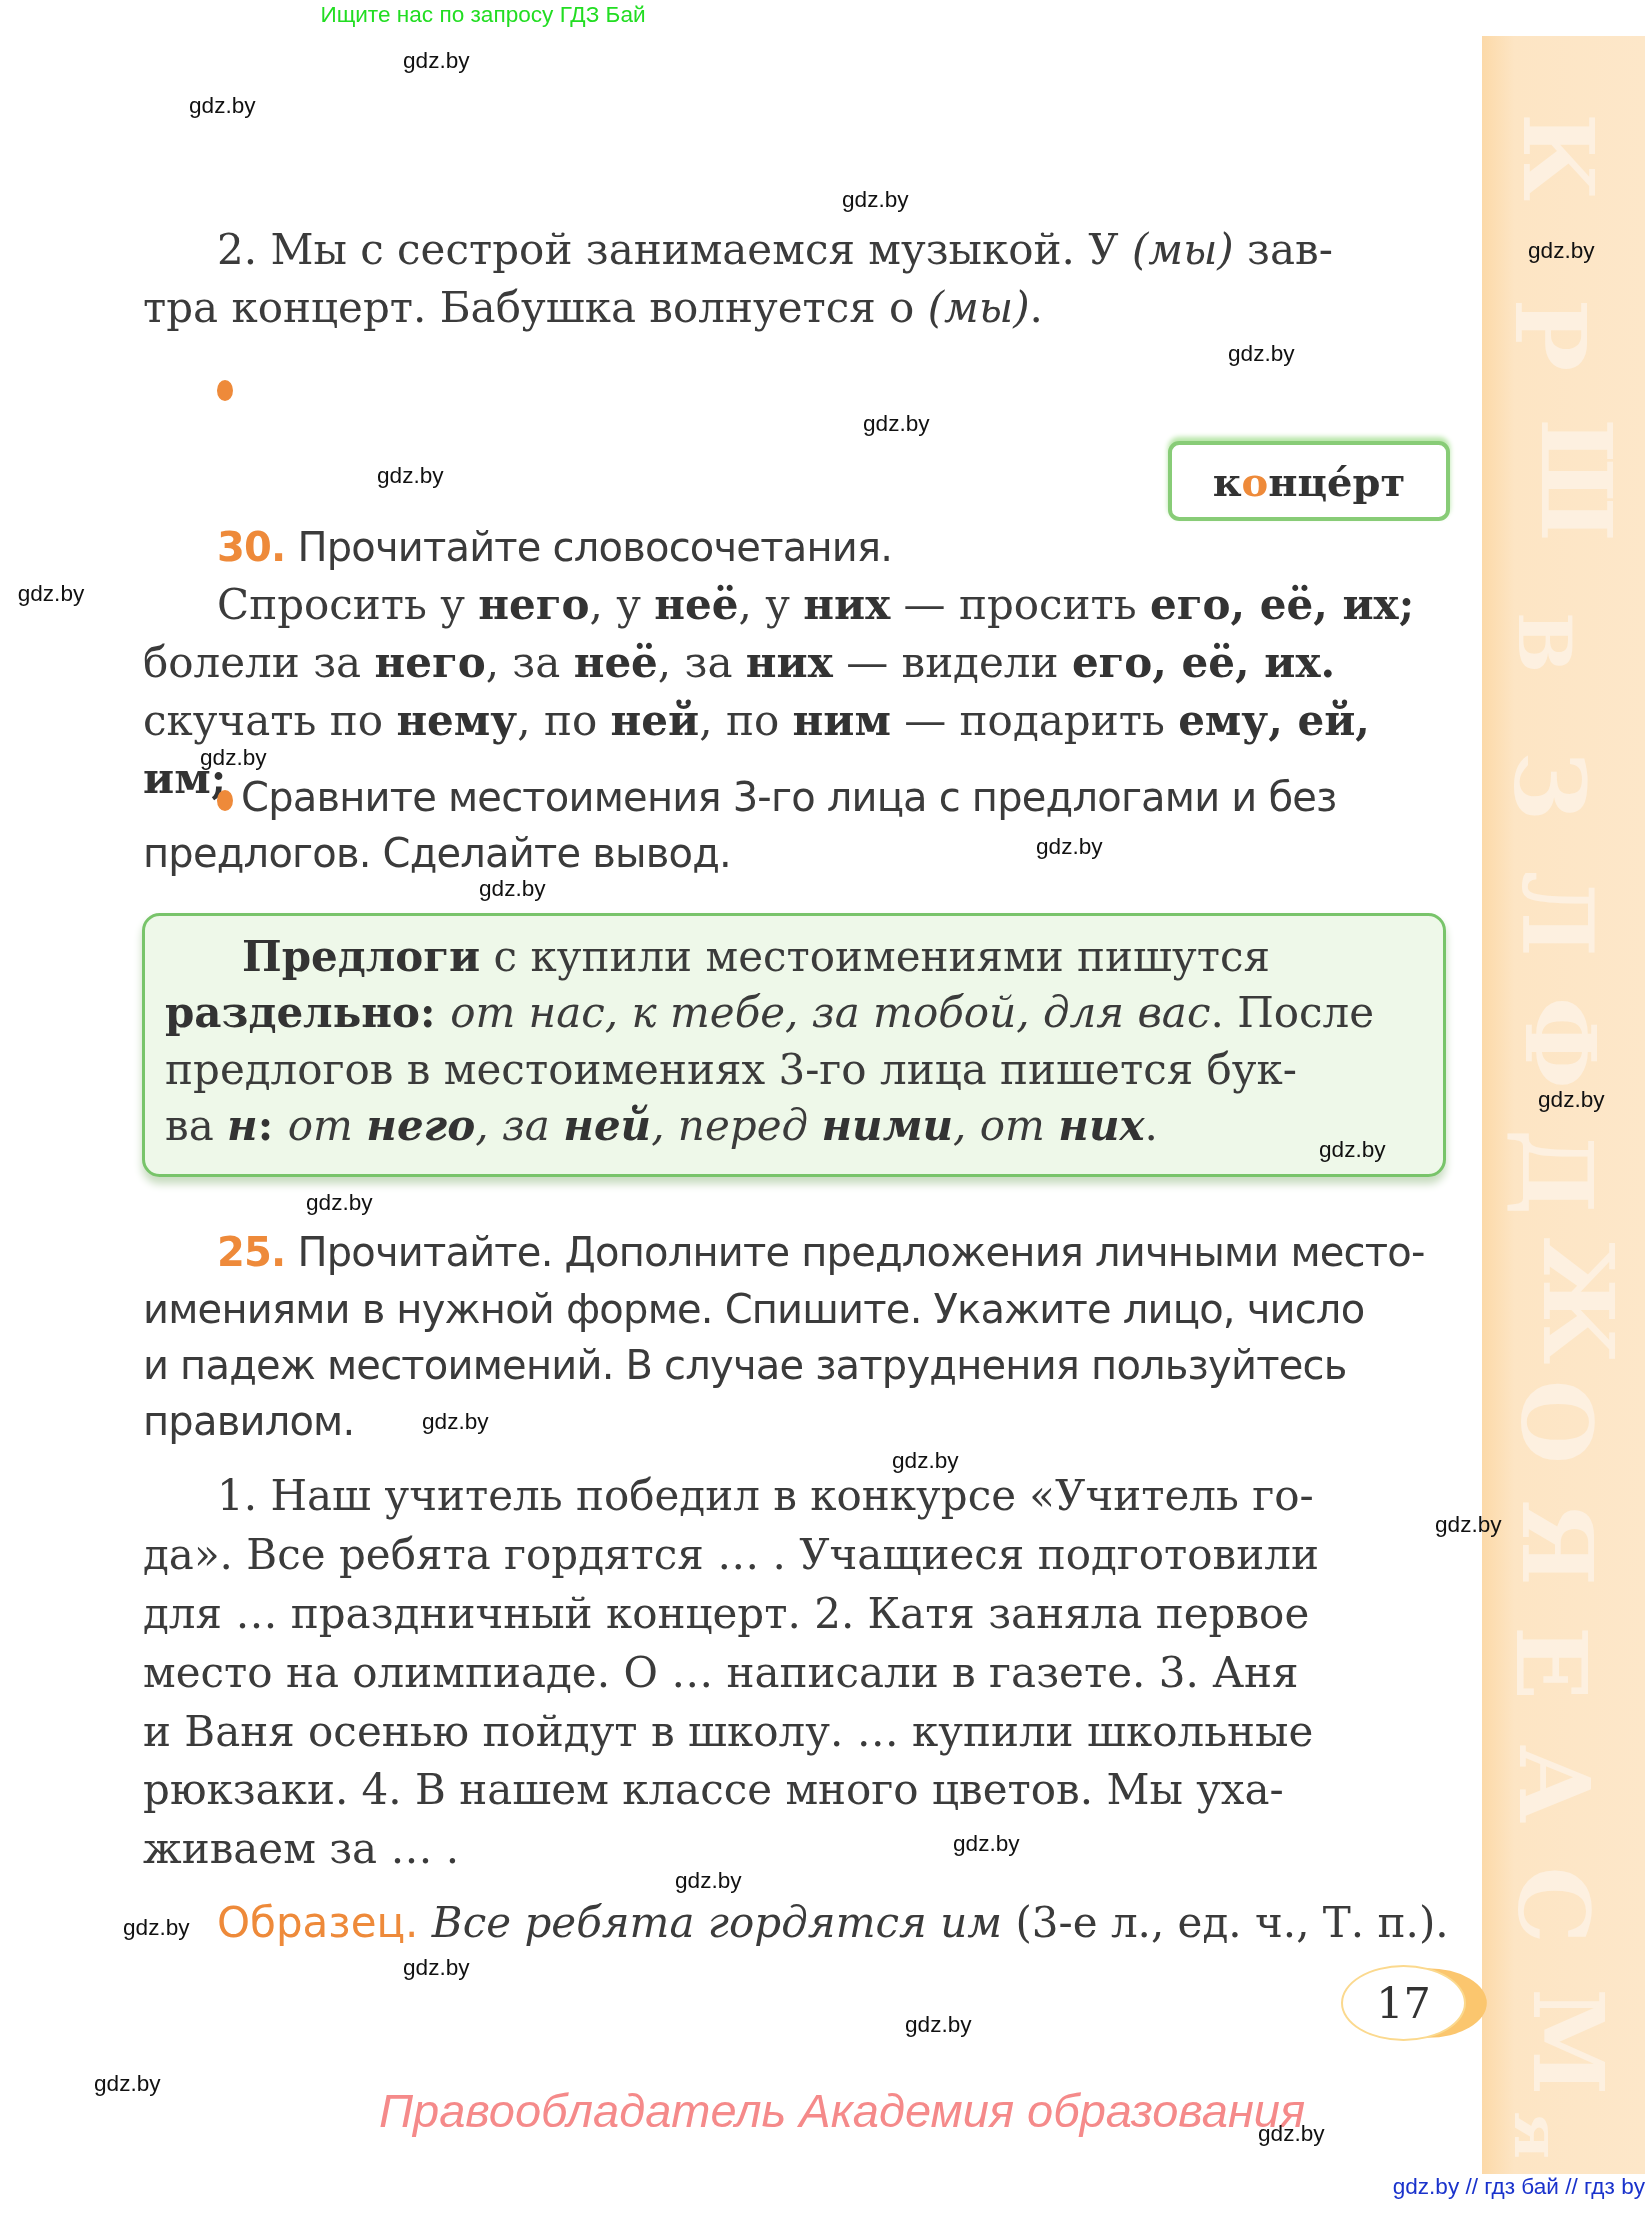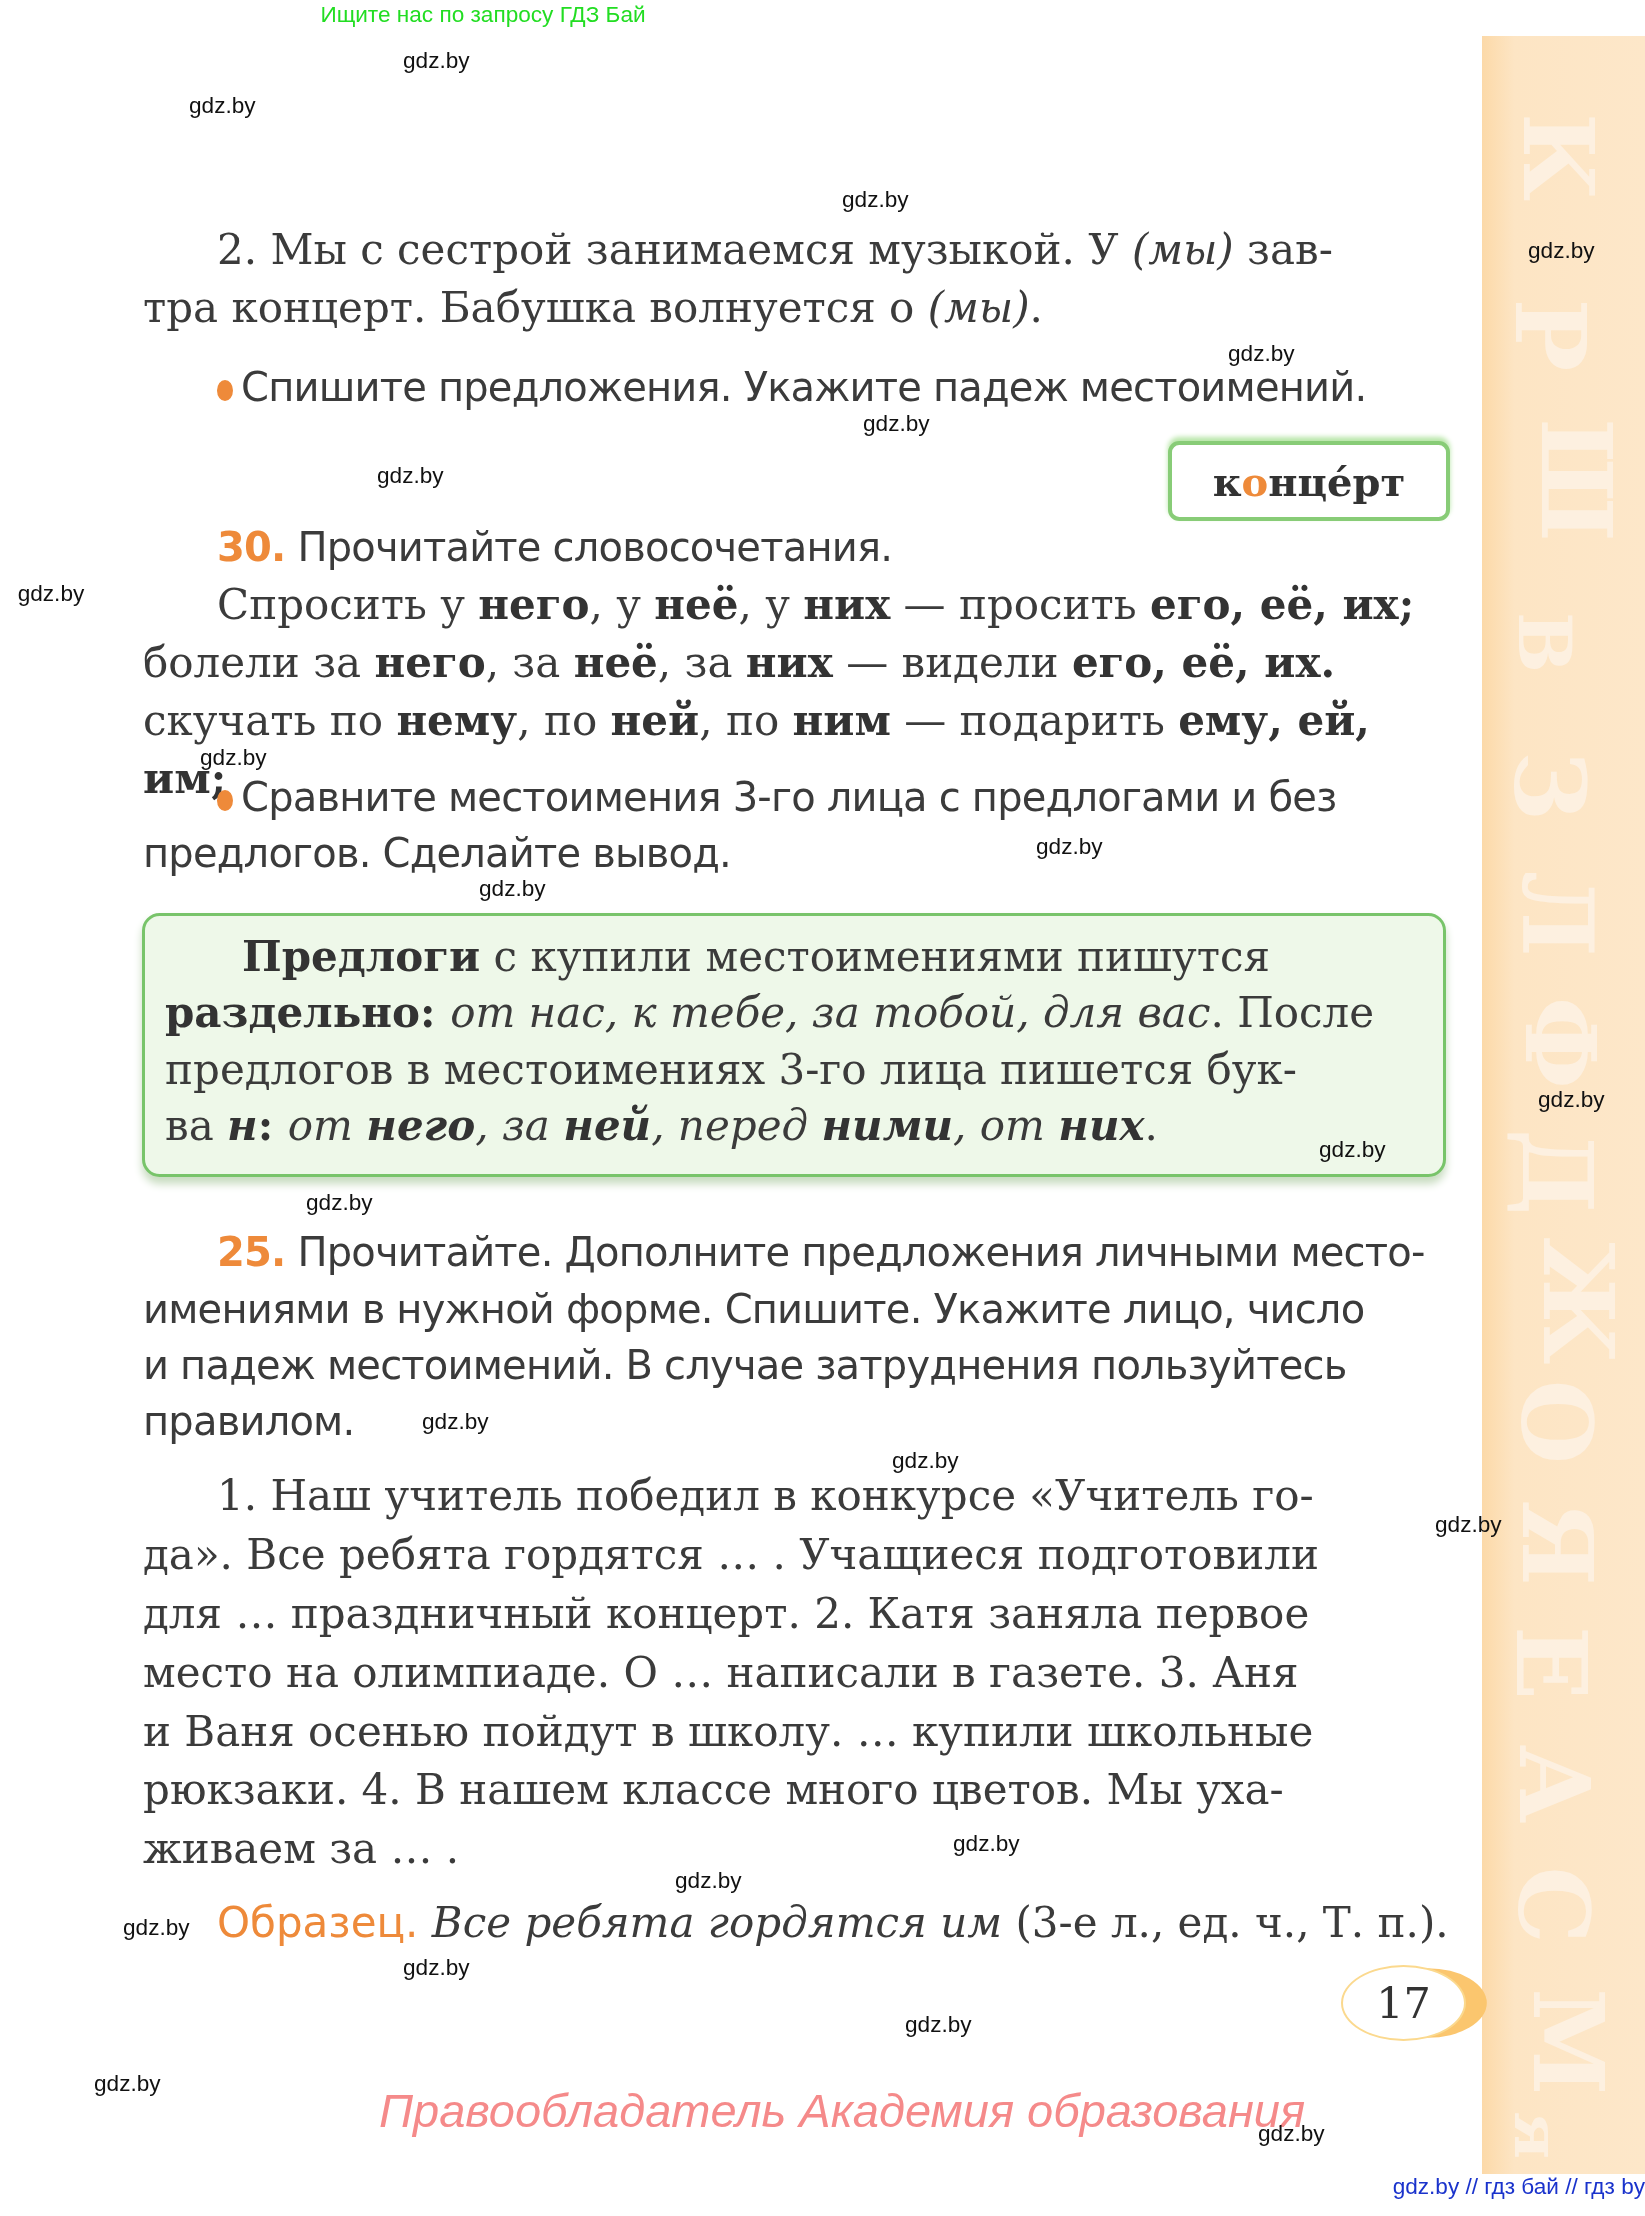--- a/index.html
+++ b/index.html
@@ -57,21 +57,21 @@
   <span class="letter" style="top:2062px;font-size:64px">я</span>
 </div>
 
 <div class="abs serif" style="left:217px;top:221px;width:1224px">
   <span>2. Мы с сестрой занимаемся музыкой. У </span><i>(мы)</i><span> зав-</span>
 </div>
 <div class="abs serif" style="left:143px;top:279px;width:1289px">
   <span>тра концерт. Бабушка волнуется о </span><i>(мы)</i><span>.</span>
 </div>
 <div class="abs sans" style="left:217px;top:359px;width:1232px">
-  <span class="bullet"></span><span>Спишите предложения. Укажите падеж местоимений.</span>
+  <span class="bullet"></span>
 </div>
 
 <div class="word-box">
   <span>к</span>
     <span class="orange">о</span>
     <span>нце́рт</span>
 </div>
 
 <div class="abs sans" style="left:217px;top:519px;width:1208px">
   <b class="orange">30.</b>

